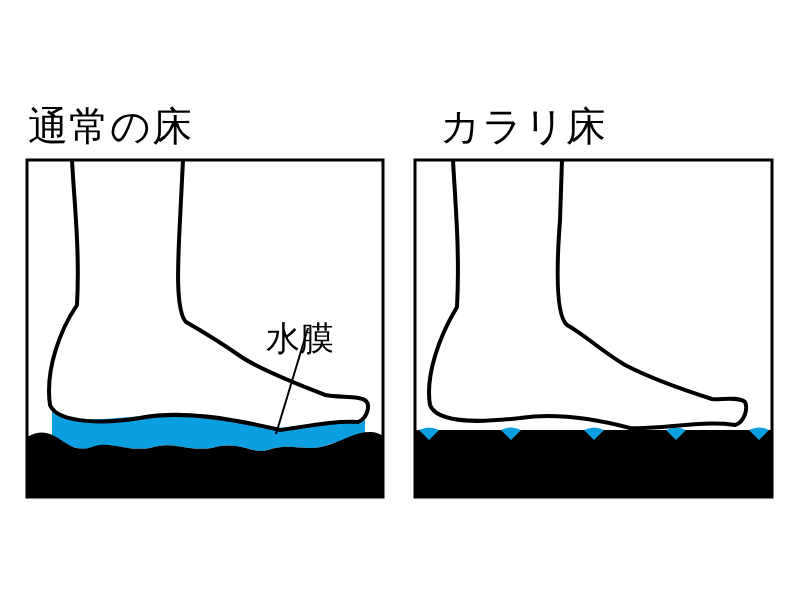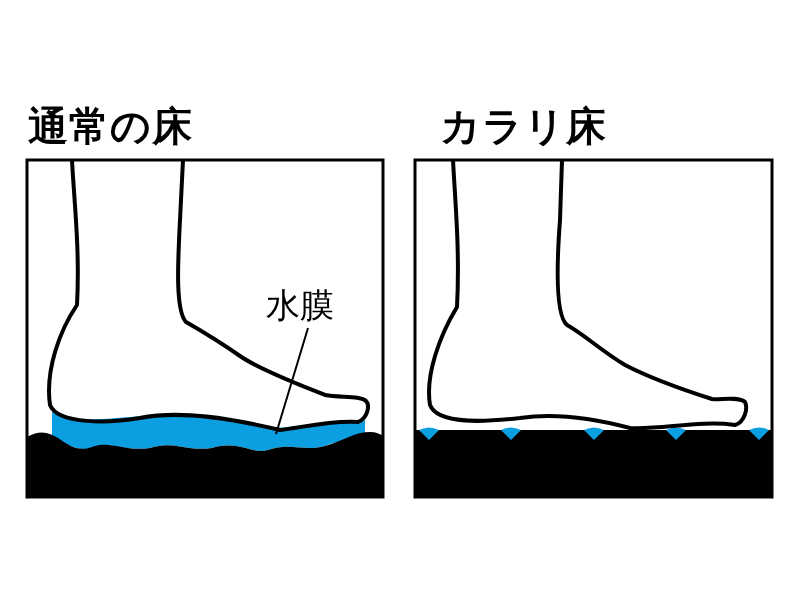--- a/index.html
+++ b/index.html
@@ -1,23 +1,23 @@
 <!DOCTYPE html>
 <html><head>
 <meta charset="utf-8">
 <style>
   html, body { margin: 0; padding: 0; background: #ffffff; }
   body { width: 800px; height: 600px; position: relative; overflow: hidden;
          font-family: "DejaVu Sans", "Liberation Sans", sans-serif; }
-  .title { position: absolute; top: 103px; font-size: 40px; font-weight: bold;
+  .title { position: absolute; top: 103px; font-size: 40px; font-weight: normal;
            color: #000; line-height: 46px; letter-spacing: 1px; text-align: center; }
   #title-left { left: 28px; }
   #title-right { left: 440px; }
   svg.panel { position: absolute; top: 0; left: 0; }
-  .label { position: absolute; font-size: 34px; color: #000; line-height: 40px; }
+  .label { position: absolute; font-size: 34px; color: #000; line-height: 40px; margin-top: 33px; }
 </style>
 </head>
 <body>
 
 <div class="title" id="title-left">通常の床</div>
 <div class="title" id="title-right">カラリ床</div>
 
 <svg class="panel" width="800" height="600" viewBox="0 0 800 600">
 
   <g>

